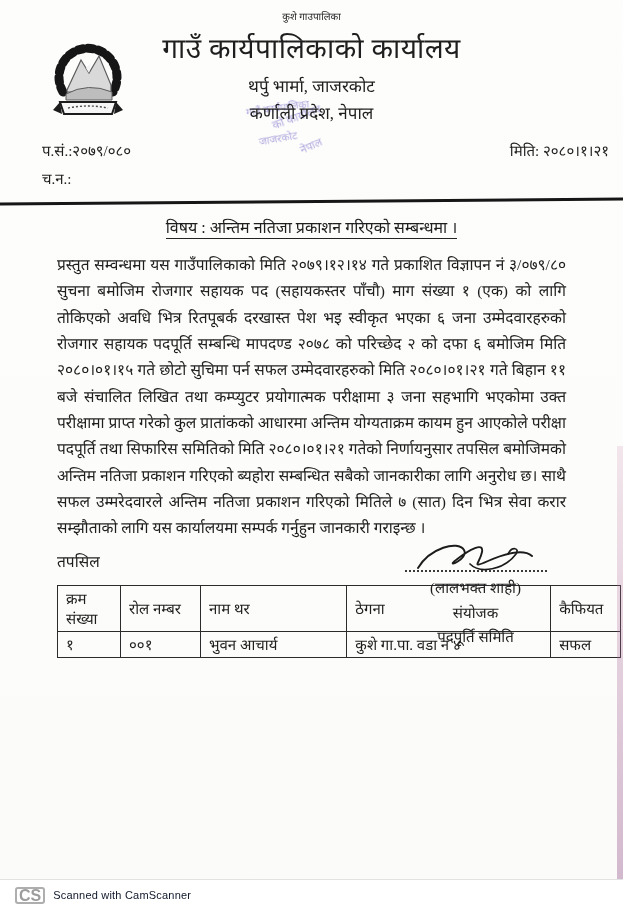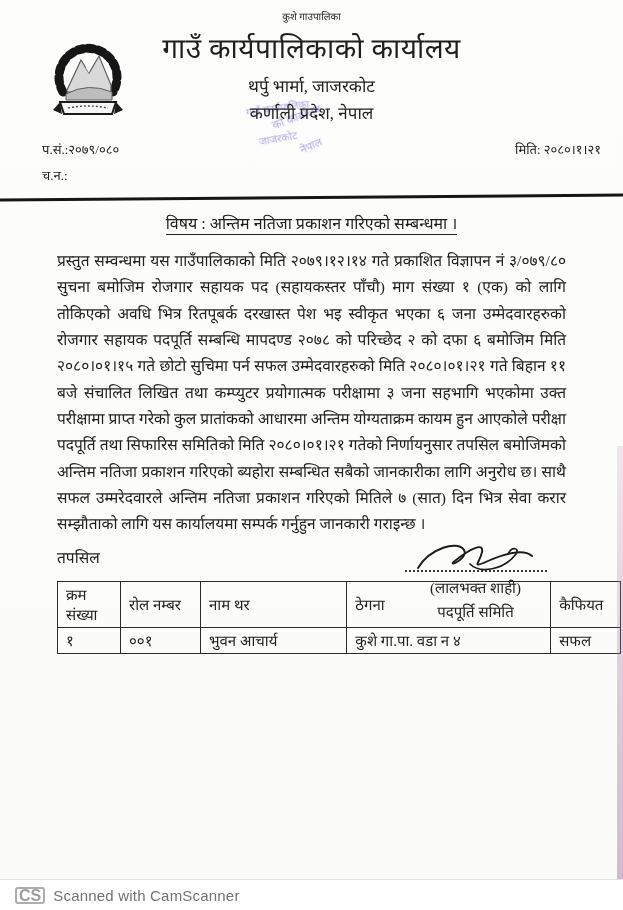--- a/index.html
+++ b/index.html
@@ -22,21 +22,21 @@
     transform:rotate(-16deg);color:#6a5ec2;opacity:.55;filter:blur(.5px);
     text-align:center;font-size:10.5px;line-height:1.35;z-index:0;
     font-family:"Liberation Sans",sans-serif;pointer-events:none;
   }
   .stamp .s0{transform:rotate(8deg) translateX(-6px);}
   .stamp .s1{transform:rotate(-4deg) translateX(10px);font-size:11.5px;}
   .stamp .s2{transform:rotate(6deg) translateX(-14px);}
   .stamp .s3{transform:rotate(-8deg) translateX(16px);font-size:11px;margin-top:3px;}
   
   .meta{display:flex;justify-content:space-between;align-items:flex-start;
-        padding:16px 22px 0 42px;font-size:13px;position:relative;z-index:2;}
+        padding:16px 14px 0 42px;font-size:15px;position:relative;z-index:2;}
   .meta .dispatch{margin-top:8px;}
   
   .rule{margin-top:12px;border-top:3px solid #161616;transform:rotate(-0.45deg);}
   .subject-wrap{text-align:center;margin-top:13px;font-size:16px;}
   .subject-wrap span{border-bottom:1.5px solid #222;padding-bottom:2px;}
   
   .body-par{margin:14px 57px 0 57px;text-align:justify;font-size:15.5px;line-height:1.7;}
   .tapasil{margin:8px 0 0 57px;font-size:15.5px;}
   
   table.result{margin:13px 0 0 57px;width:564px;border-collapse:collapse;font-size:15px;}
@@ -52,21 +52,21 @@
   .sig .sig-committee{margin-top:4px;}
   
   .edge-band{position:absolute;right:0;top:446px;bottom:30px;width:6px;
     background:linear-gradient(180deg,rgba(205,140,175,.20),rgba(150,85,140,.40));}
   
   .footer{position:absolute;left:0;right:0;bottom:0;height:30px;background:#fff;
     border-top:1px solid #e2e2e2;display:flex;align-items:center;gap:8px;
     padding-left:7px;font-family:"Liberation Sans",sans-serif;}
   .cs-badge{border:2px solid #aeaeae;color:#9d9d9d;border-radius:3px;
     font-size:16px;font-weight:bold;padding:0 2px;line-height:13px;margin-left:8px;}
-  .footer-text{color:#737373;font-size:15px;letter-spacing:.2px;}
+  .footer-text{color:#0f172a;font-size:11px;letter-spacing:.2px;}
 </style>
 </head>
 <body>
 
 <div class="page">
 
   <svg class="emblem" viewBox="0 0 76 96" xmlns="http://www.w3.org/2000/svg">
     <path d="M13,62 A29 29 0 1 1 63,62" fill="none" stroke="#161616" stroke-width="9" stroke-dasharray="5.5 4.6" stroke-linecap="round"></path>
     <path d="M17,60 L31,30 L39,43 L49,26 L61,55 L61,62 L17,62 Z" fill="#d9d9d9" stroke="#5c5c5c" stroke-width="1.2"></path>
     <path d="M31,30 L36,38 L41,33 L39,43 Z" fill="#f4f4f4"></path>
@@ -134,20 +134,21 @@
   </tbody>
     </table>
 
   <div class="sig">
     <svg class="scribble" viewBox="0 0 130 42" xmlns="http://www.w3.org/2000/svg">
       <path d="M6,30 C18,10 46,2 52,12 C57,21 32,31 44,22 C58,11 72,4 70,14 C68,25 58,31 76,23 C94,15 112,11 120,18" fill="none" stroke="#1c1c1c" stroke-width="1.9" stroke-linecap="round"></path>
       <path d="M58,26 C68,36 92,32 104,16 C108,10 100,8 96,16" fill="none" stroke="#1c1c1c" stroke-width="1.7" stroke-linecap="round"></path>
     </svg>
     <div class="dots"></div>
     <div class="sig-name">(लालभक्त शाही)</div>
+    <div class="sig-role">संयोजक</div>
     <div class="sig-committee">पदपूर्ति समिति</div>
   </div>
 
   <div class="edge-band"></div>
 
   <div class="footer">
     <span class="cs-badge">CS</span>
     <span class="footer-text">Scanned with CamScanner</span>
   </div>
 

